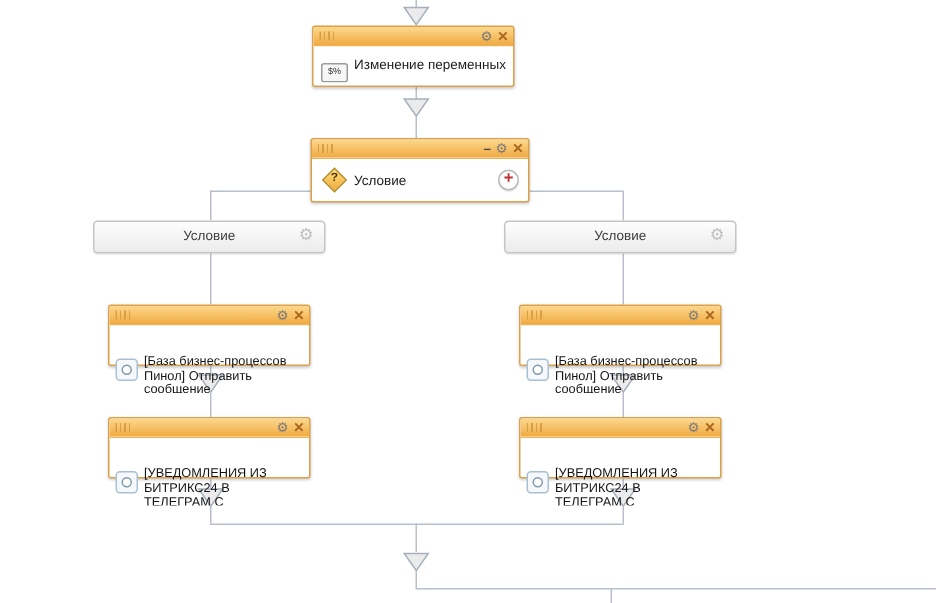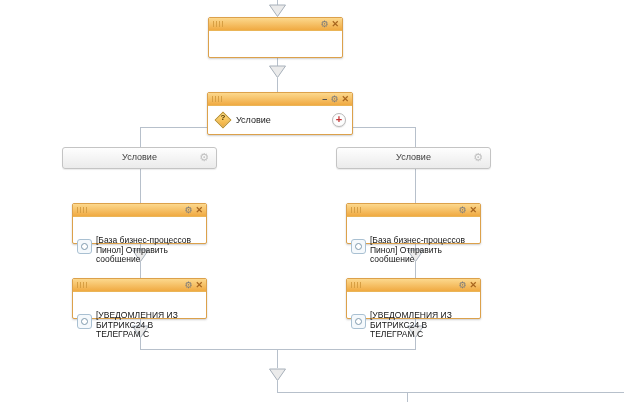--- a/index.html
+++ b/index.html
@@ -104,20 +104,24 @@
   <div class="vline" style="left:407px;top:392px;height:10px"></div>
 
   <div class="block" style="left:208px;top:17px;width:133px;height:39px">
     <div class="bhead">
       <span class="grip"></span>
       <span class="hicons">
         <span class="gear-btn">⚙</span>
         <span class="close-btn">✕</span>
       </span>
     </div>
+    <div class="bbody vars-body">
+      <span class="vars-badge">$%</span>
+      <span class="vars-title">Изменение переменных</span>
+    </div>
   </div>
 
   <div class="block" style="left:207px;top:92px;width:144px;height:41px">
     <div class="bhead">
       <span class="grip"></span>
       <span class="hicons">
         <span class="min-btn">–</span>
         <span class="gear-btn">⚙</span>
         <span class="close-btn">✕</span>
       </span>

